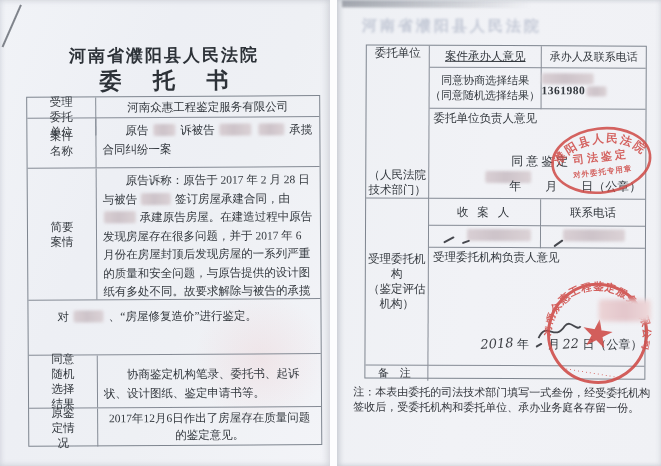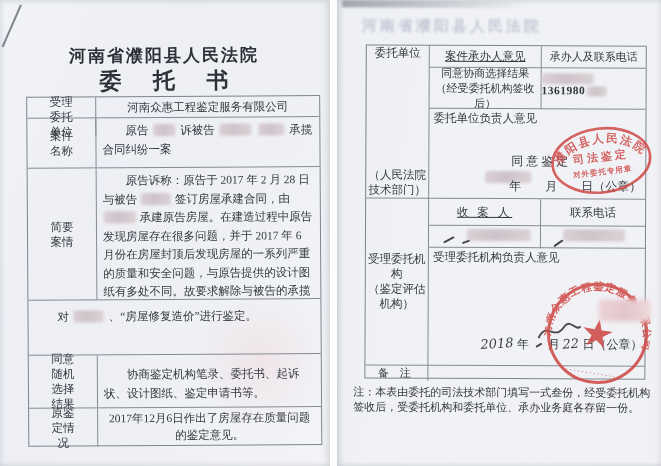--- a/index.html
+++ b/index.html
@@ -144,40 +144,40 @@
         <div class="cell br bb cc" style="grid-area:1/1/4/2;flex-direction:column;line-height:15px;font-size:11.5px;text-align:center;justify-content:space-between;">
           <span>委托单位</span>
           <span>（人民法院技术部门）</span>
         </div>
 
         <div class="cell br bb cc" style="grid-area:1/2/2/3;text-decoration:underline;">案件承办人意见</div>
         <div class="cell bb cc" style="grid-area:1/3/2/4;font-size:11px;">承办人及联系电话</div>
 
         <div class="cell br bb cc" style="grid-area:2/2/3/3;flex-direction:column;line-height:15px;font-size:11px;">
           <span>同意协商选择结果</span>
-          <span>（经受委托机构签收后）</span>
+          <span>（同意随机选择结果）</span>
         </div>
         <div class="cell bb" style="grid-area:2/3/3/4;text-align:left;font-weight:bold;">
           <span class="blur" style="width:52px;height:11px;margin-top:5px;"></span><br>
           <span style="font-size:11.5px;letter-spacing:.5px;">1361980</span><span class="blur" style="width:20px;height:10px;margin-left:1px;"></span>
         </div>
 
         <div class="cell bb" style="grid-area:3/2/4/4;">
           <span class="cell-title">委托单位负责人意见</span>
           <span class="agree">同意鉴定</span>
           <span class="blur sig-blur" style="left:56px;top:62px;width:46px;height:12px;"></span>
           <span class="dateline">年　　月　　日（公章）</span>
         </div>
 
         <div class="cell br bb cc" style="grid-area:4/1/7/2;flex-direction:column;line-height:15px;font-size:11.5px;text-align:center;padding:0 1px;">
           <span>受理委托机构</span>
           <span>（鉴定评估机构）</span>
         </div>
 
-        <div class="cell br bb cc" style="grid-area:4/2/5/3;letter-spacing:3px;text-decoration:underline;">收 案 人</div>
+        <div class="cell br bb cc" style="grid-area:4/2/5/3;letter-spacing:3px;">收 案 人</div>
         <div class="cell bb cc" style="grid-area:4/3/5/4;">联系电话</div>
 
         <div class="cell br bb" style="grid-area:5/2/6/3;">
           <span class="blur sig-blur" style="left:38px;top:3px;width:64px;height:12px;"></span>
           <span class="hw-slash" style="left:14px;top:13px;width:12px;height:2px;transform:rotate(-28deg);"></span>
           <span class="hw-slash" style="left:33px;top:15px;width:8px;height:2px;transform:rotate(-20deg);"></span>
         </div>
         <div class="cell bb" style="grid-area:5/3/6/4;">
           <span class="blur sig-blur" style="left:22px;top:3px;width:62px;height:12px;"></span>
           <span class="hw-slash" style="left:12px;top:16px;width:11px;height:2px;transform:rotate(-35deg);"></span>

